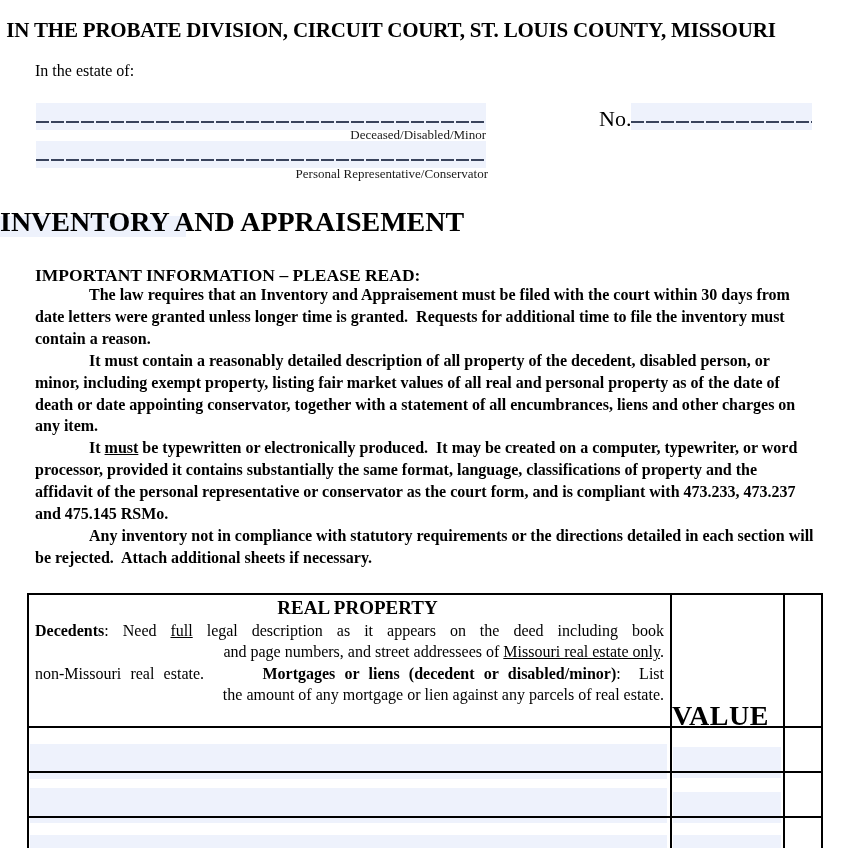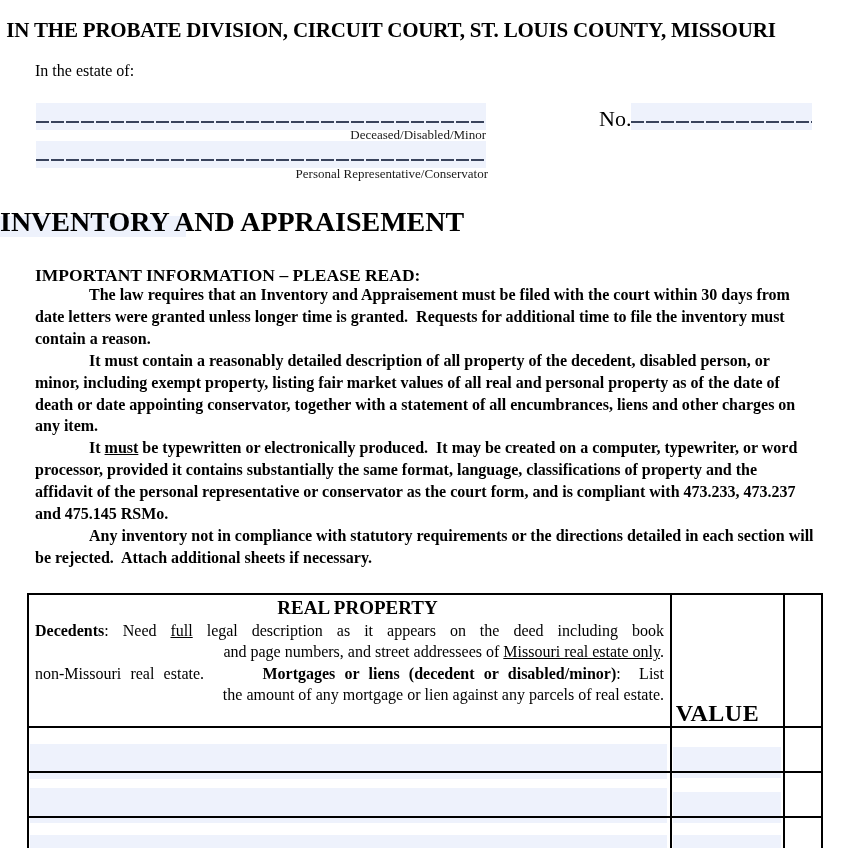--- a/index.html
+++ b/index.html
@@ -47,21 +47,21 @@
   .h1{left:27px; top:726px; width:796px; height:2px;}
   .h2{left:27px; top:771px; width:796px; height:2px;}
   .h3{left:27px; top:816px; width:796px; height:2px;}
 
   .tbl-title{left:29px; top:597px; width:657px; text-align:center;
     font-size:19px; font-weight:bold; z-index:3;}
   .tbl-desc{left:35px; top:620px; width:629px; font-size:16px; line-height:21.4px; z-index:3;}
   .tbl-desc .dline{text-align:right;}
   .tbl-desc .dline.jl{text-align:justify; text-align-last:justify;}
   .value-header{left:672px; top:700px; width:91px; text-align:center;
-    font-size:24px; font-weight:bold; letter-spacing:0.5px; z-index:3;}
+    font-size:28px; font-weight:bold; letter-spacing:0.5px; z-index:3;}
 
   .f-desc1{left:30px; top:744px; width:637px; height:35px;}
   .f-desc2{left:30px; top:788px; width:637px; height:35px;}
   .f-desc3{left:30px; top:835px; width:637px; height:30px;}
   .f-val1{left:673px; top:747px; width:108px; height:31px;}
   .f-val2{left:673px; top:792px; width:108px; height:31px;}
   .f-val3{left:673px; top:835px; width:108px; height:30px;}
 </style>
 </head>
 <body>

